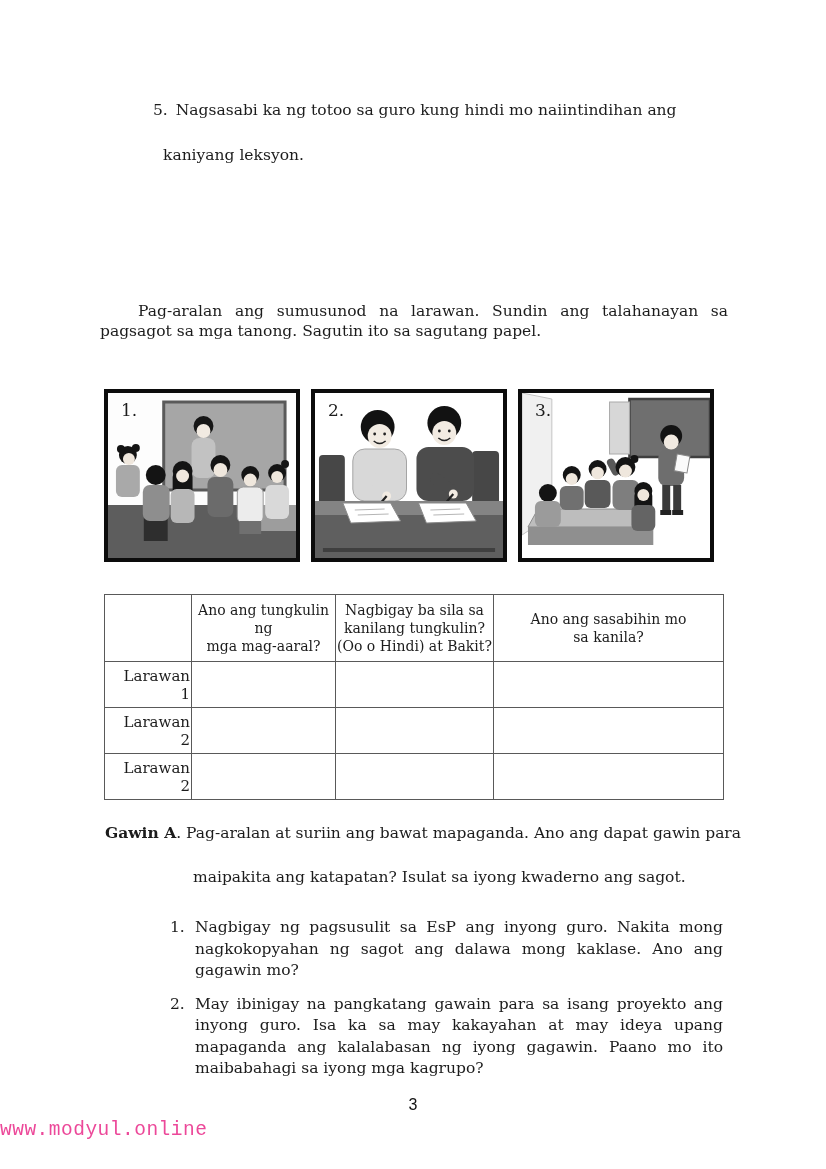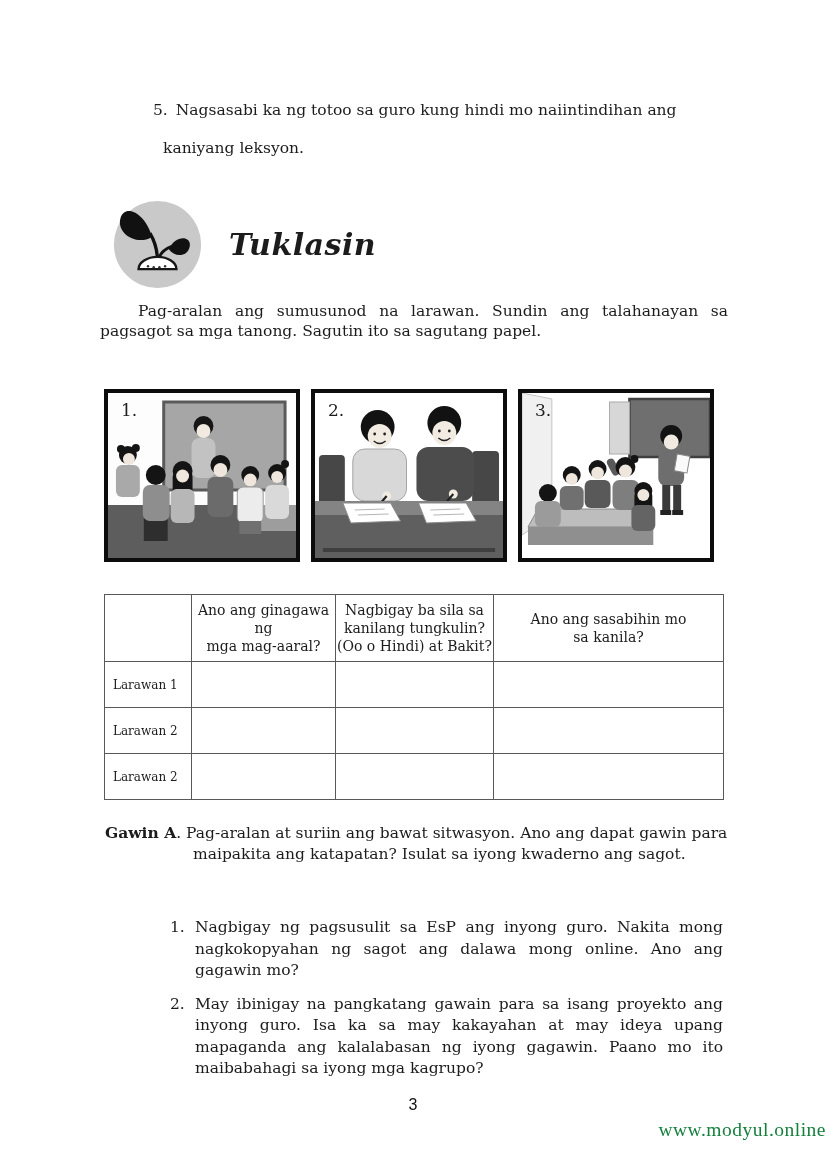--- a/index.html
+++ b/index.html
@@ -9,84 +9,69 @@
     height: 1169px;
     background: #ffffff;
     font-family: "DejaVu Serif", serif;
     color: #1c1c1c;
     overflow: hidden;
   }
 
   
   .intro-item { position: absolute; left: 153px; top: 100px; width: 540px; font-size: 15.5px; line-height: 21px; }
   .intro-num { margin-right: 8px; }
-  .intro-line2 { margin-top: 17px; margin-left: 10px; }
+  .intro-line2 { margin-top: 24px; margin-left: 10px; }
 
   
   .section-header { position: absolute; left: 112px; top: 199px; display: flex; align-items: center; }
   .icon-circle { width: 91px; height: 91px; flex: none; }
   .section-title { margin-left: 26px; font-size: 30px; font-weight: bold; font-style: italic; letter-spacing: 0.5px; }
 
   
   .instructions { position: absolute; left: 100px; top: 301px; width: 628px; font-size: 15.5px; line-height: 20px; text-align: justify; text-indent: 38px; }
 
   
   .images-row { position: absolute; left: 104px; top: 389px; width: 610px; display: flex; gap: 11px; }
   .image-frame { flex: 1; height: 173px; border: 4px solid #0c0c0c; background: #ffffff; position: relative; box-sizing: border-box; }
   .image-frame svg.scene { position: absolute; inset: 0; width: 100%; height: 100%; }
   .image-label { position: absolute; top: 7px; left: 13px; font-size: 17px; z-index: 2; }
 
   
   .answer-table { position: absolute; left: 104px; top: 594px; width: 619px; border-collapse: collapse; table-layout: fixed; }
   .answer-table th, .answer-table td { border: 1.5px solid #595959; }
   .answer-table th { font-weight: normal; font-size: 14px; line-height: 18px; text-align: center; vertical-align: middle; white-space: pre-line; height: 62px; padding: 2px 1px; }
-  .answer-table td { height: 43px; vertical-align: middle; font-size: 12px; }
+  .answer-table td { height: 43px; vertical-align: middle; font-size: 15px; text-align: right; }
   .answer-table td.row-label { padding-left: 8px; }
 
   
   .gawin { position: absolute; left: 105px; top: 822px; width: 645px; font-size: 15.5px; line-height: 21px; }
-  .gawin-line2 { margin-top: 0; margin-left: 88px; }
+  .gawin-line2 { margin-top: 23px; margin-left: 88px; }
 
   
   .questions { position: absolute; left: 170px; top: 917px; width: 553px; }
   .q-item { display: flex; font-size: 15.5px; line-height: 21.5px; margin-bottom: 12px; }
   .q-num { width: 25px; flex: none; }
   .q-text { flex: 1; text-align: justify; }
 
   
   .footer-page-number { position: absolute; top: 1096px; left: 0; width: 100%; text-align: center; font-family: "Liberation Sans", sans-serif; font-size: 16px; color: #111111; }
-  .watermark { position: absolute; top: 1119px; left: 0; width: 100%; text-align: right; font-family: Liberation Serif, serif; font-size: 19.5px; letter-spacing: 0.5px; color: #15803d; }
+  .watermark { position: absolute; top: 1119px; left: 0; width: 100%; text-align: left; font-family: Liberation Mono, monospace; font-size: 19.5px; letter-spacing: 0.5px; color: #ec4899; }
 </style>
 </head>
 <body>
 
 <div class="page">
 
   <div class="intro-item">
     <div>
       <span class="intro-num">5.</span><span>Nagsasabi ka ng totoo sa guro kung hindi mo naiintindihan ang</span>
     </div>
     <div class="intro-line2">kaniyang leksyon.</div>
   </div>
 
-  <div class="section-header">
-    <svg class="icon-circle" viewBox="0 0 96 96">
-      <circle cx="48" cy="48" r="46" fill="#c9c9c9"></circle>
-      <path d="M48,66 C48,55 46,46 40,36" stroke="#111" stroke-width="3.5" fill="none"></path>
-      <path d="M48,66 C50,57 55,53 63,50" stroke="#111" stroke-width="3" fill="none"></path>
-      <path d="M42,40 C36,16 14,4 9,20 C4,36 26,50 42,40 Z" fill="#111"></path>
-      <path d="M60,53 C66,38 84,38 82,50 C80,61 66,62 60,53 Z" fill="#111"></path>
-      <path d="M28,74 A20,13 0 0 1 68,74 Z" fill="#ffffff" stroke="#161616" stroke-width="2.5"></path>
-      <circle cx="38" cy="71" r="1.3" fill="#333"></circle>
-        <circle cx="44" cy="72" r="1.3" fill="#333"></circle>
-      <circle cx="50" cy="72" r="1.3" fill="#333"></circle>
-        <circle cx="56" cy="71" r="1.3" fill="#333"></circle>
-    </svg>
-    <div class="section-title">Tuklasin</div>
-  </div>
 
   <div class="instructions">Pag-aralan ang sumusunod na larawan. Sundin ang talahanayan sa pagsagot sa mga tanong. Sagutin ito sa sagutang papel.</div>
 
   <div class="images-row">
 
     <div class="image-frame">
       <span class="image-label">1.</span>
       <svg class="scene" viewBox="0 0 189 165" preserveAspectRatio="none">
         <rect width="189" height="165" fill="#fdfdfd"></rect>
         <rect x="0" y="112" width="189" height="53" fill="#5d5d5d"></rect>
@@ -198,21 +183,21 @@
   <table class="answer-table">
     <colgroup>
       <col style="width:87px">
         <col style="width:144px">
         <col style="width:158px">
         <col style="width:230px">
     </colgroup>
     <thead>
       <tr>
         <th></th>
-        <th>Ano ang ginagawa ng
+        <th>Ano ang tungkulin ng
 mga mag-aaral?</th>
         <th>Nagbigay ba sila sa
 kanilang tungkulin?
 (Oo o Hindi) at Bakit?</th>
         <th>Ano ang sasabihin mo
 sa kanila?</th>
       </tr>
     </thead>
     <tbody>
       <tr>
@@ -231,29 +216,29 @@
         <td class="row-label">Larawan 2</td>
         <td></td>
         <td></td>
         <td></td>
       </tr>
     </tbody>
   </table>
 
   <div class="gawin">
     <div>
-      <b>Gawin A</b><span>. Pag-aralan at suriin ang bawat sitwasyon. Ano ang dapat gawin para</span>
+      <b>Gawin A</b><span>. Pag-aralan at suriin ang bawat mapaganda. Ano ang dapat gawin para</span>
     </div>
     <div class="gawin-line2">maipakita ang katapatan? Isulat sa iyong kwaderno ang sagot.</div>
   </div>
 
   <div class="questions">
     <div class="q-item">
       <span class="q-num">1.</span>
-      <span class="q-text">Nagbigay ng pagsusulit sa EsP ang inyong guro. Nakita mong nagkokopyahan ng sagot ang dalawa mong online. Ano ang gagawin mo?</span>
+      <span class="q-text">Nagbigay ng pagsusulit sa EsP ang inyong guro. Nakita mong nagkokopyahan ng sagot ang dalawa mong kaklase. Ano ang gagawin mo?</span>
     </div>
     <div class="q-item">
       <span class="q-num">2.</span>
       <span class="q-text">May ibinigay na pangkatang gawain para sa isang proyekto ang inyong guro. Isa ka sa may kakayahan at may ideya upang mapaganda ang kalalabasan ng iyong gagawin. Paano mo ito maibabahagi sa iyong mga kagrupo?</span>
     </div>
   </div>
 
   <div class="footer-page-number">3</div>
   <div class="watermark">www.modyul.online</div>
 

